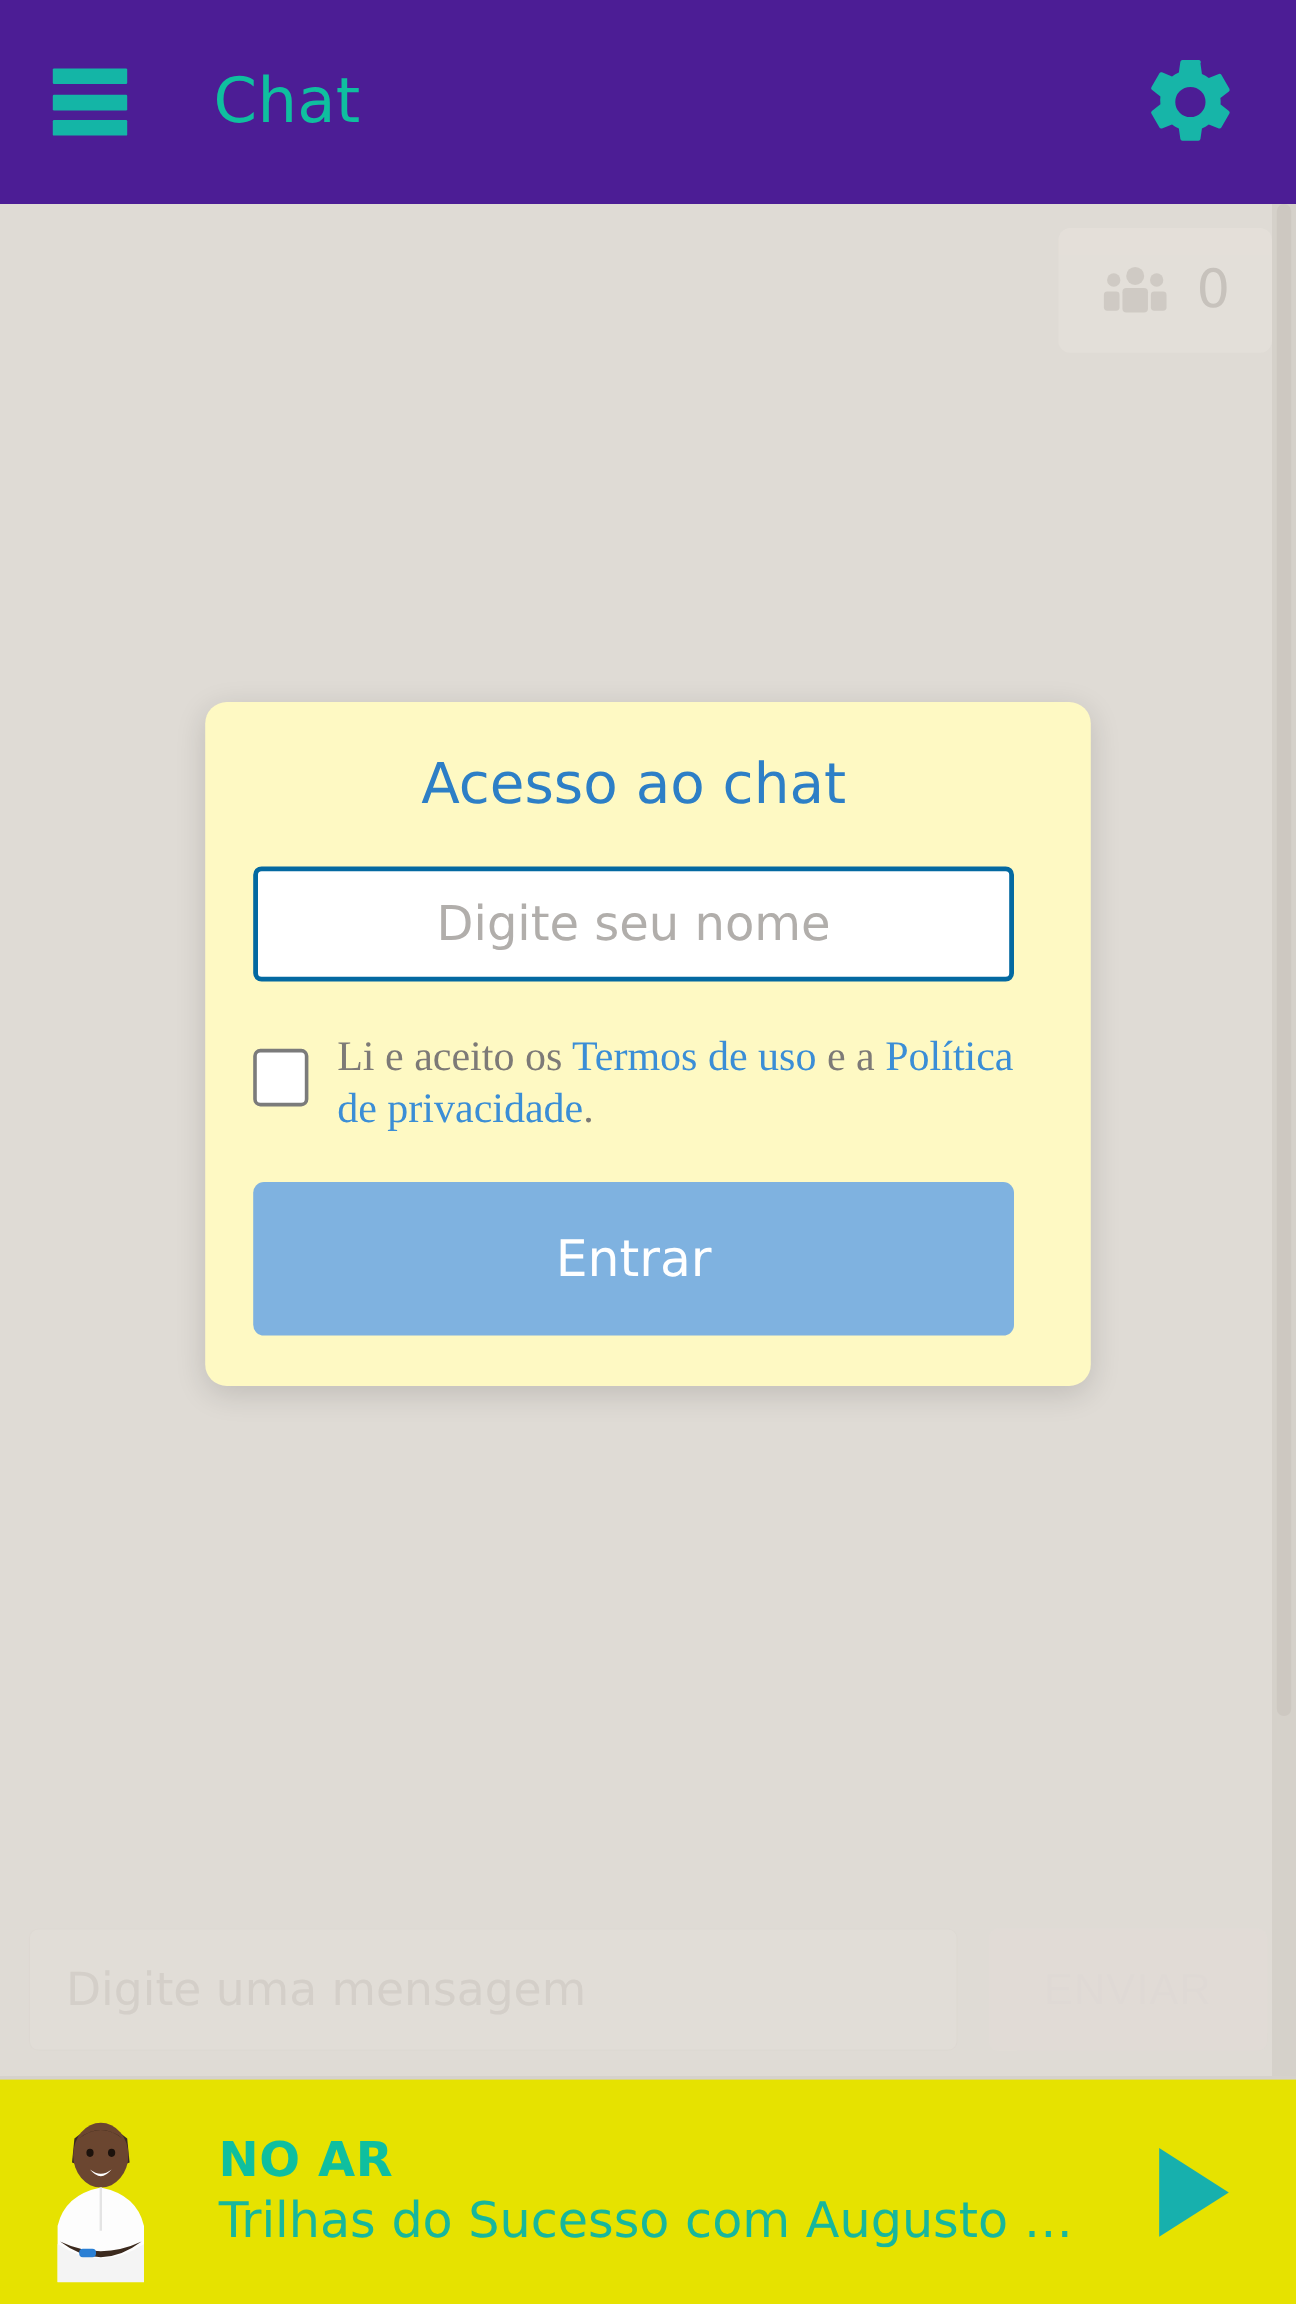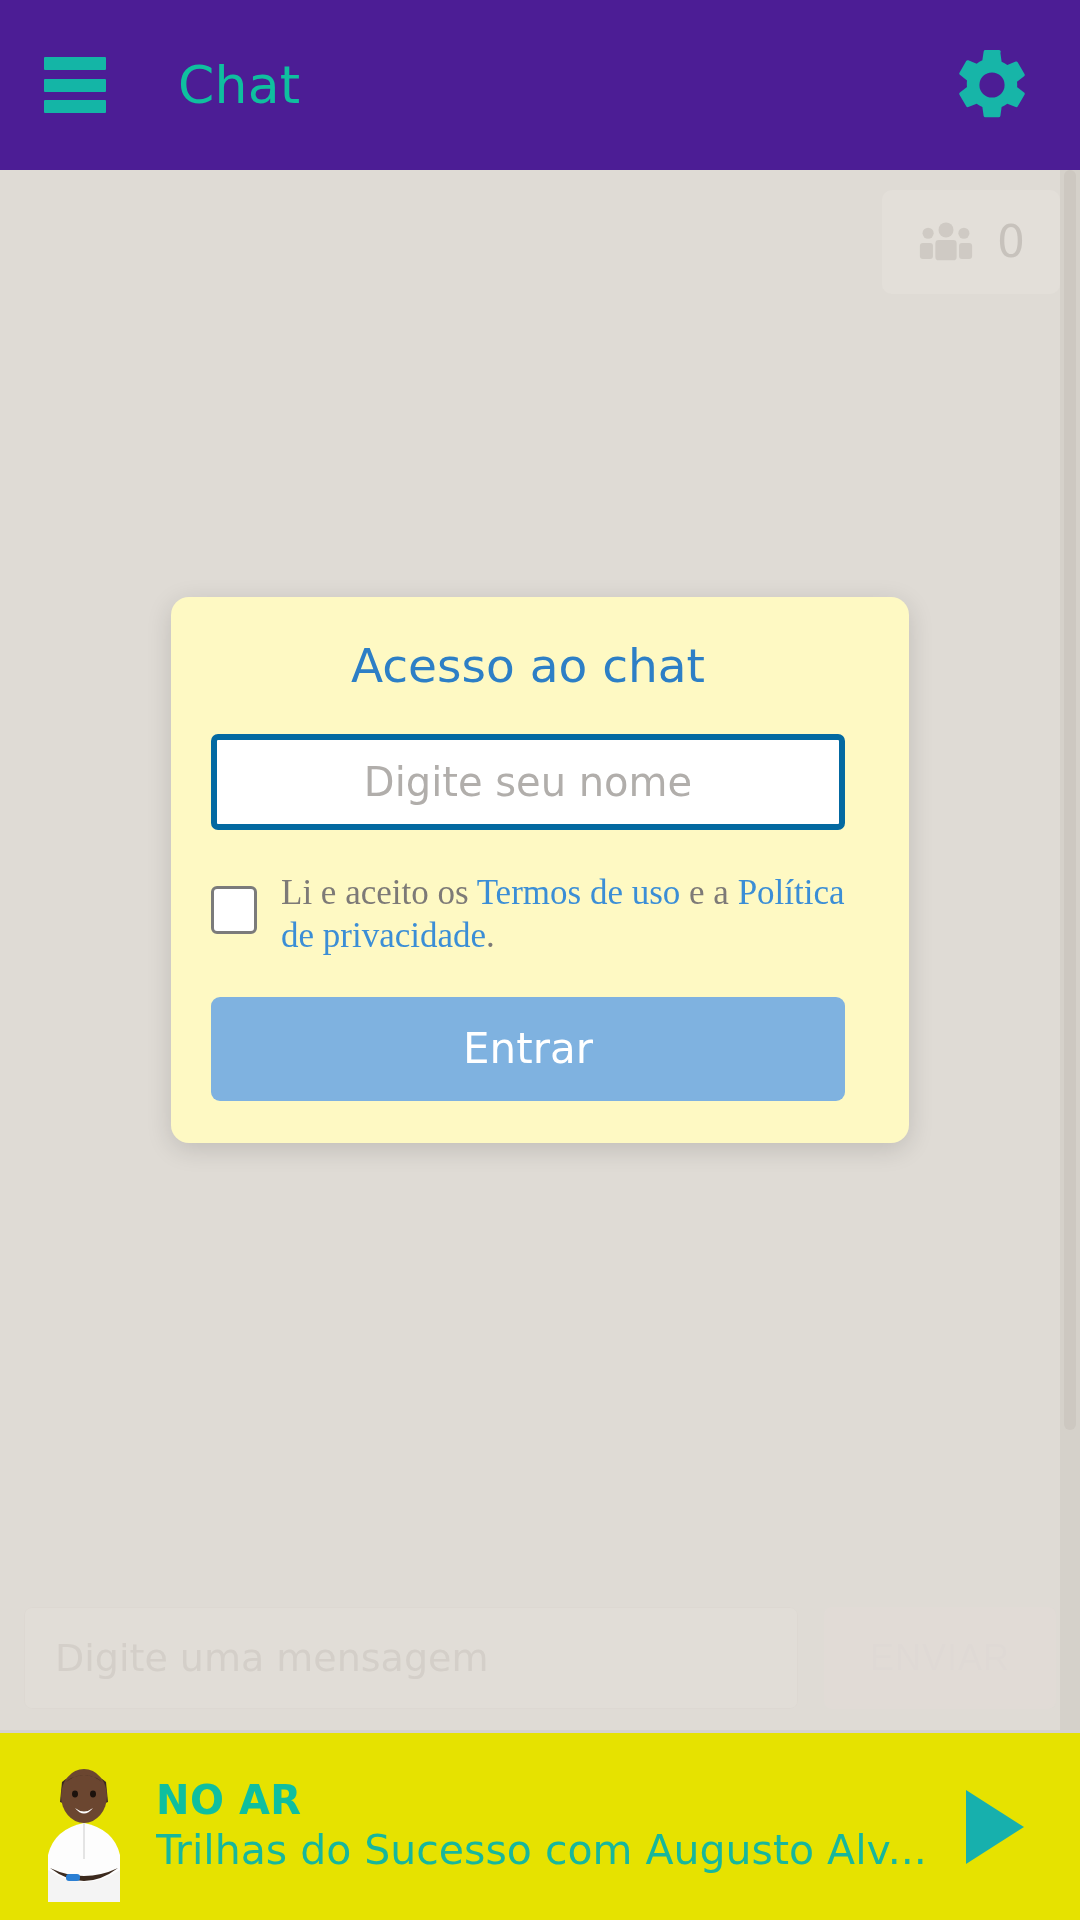--- a/index.html
+++ b/index.html
@@ -205,21 +205,21 @@
     text-align: center;
     color: #2d7fc6;
     font-size: 47px;
     font-weight: 400;
     line-height: 1.05;
     margin: 0 0 44px 0;
   }
   .name-input {
     width: 100%;
     height: 96px;
-    border: 6px solid #0369a1;
+    border: 4px solid #0369a1;
     border-radius: 7px;
     background: #fff;
     font-size: 40px;
     font-family: inherit;
     color: #555;
     text-align: center;
     box-sizing: border-box;
     outline: none;
     display: block;
   }
@@ -252,41 +252,42 @@
   }
   .terms-text a {
     color: #3b8ed6;
     text-decoration: none;
     cursor: pointer;
   }
 
   .enter-btn {
     display: block;
     width: 100%;
-    height: 104px;
+    height: 128px;
     margin-top: 40px;
     background: #7fb2e0;
     border: none;
     border-radius: 9px;
     color: #ffffff;
     font-size: 42px;
     font-family: inherit;
     cursor: pointer;
     line-height: 1;
   }
 
   
   .playerbar {
     flex: 0 0 auto;
     height: 190px;
     background: #e6e200;
     display: flex;
     align-items: center;
     padding: 0 30px 0 22px;
     box-sizing: border-box;
+    gap: 26px;
     position: relative;
     z-index: 40;
     border-top: 3px solid #d6d2cc;
   }
   .player-avatar {
     flex: 0 0 auto;
     width: 124px;
     height: 150px;
     position: relative;
     overflow: hidden;

